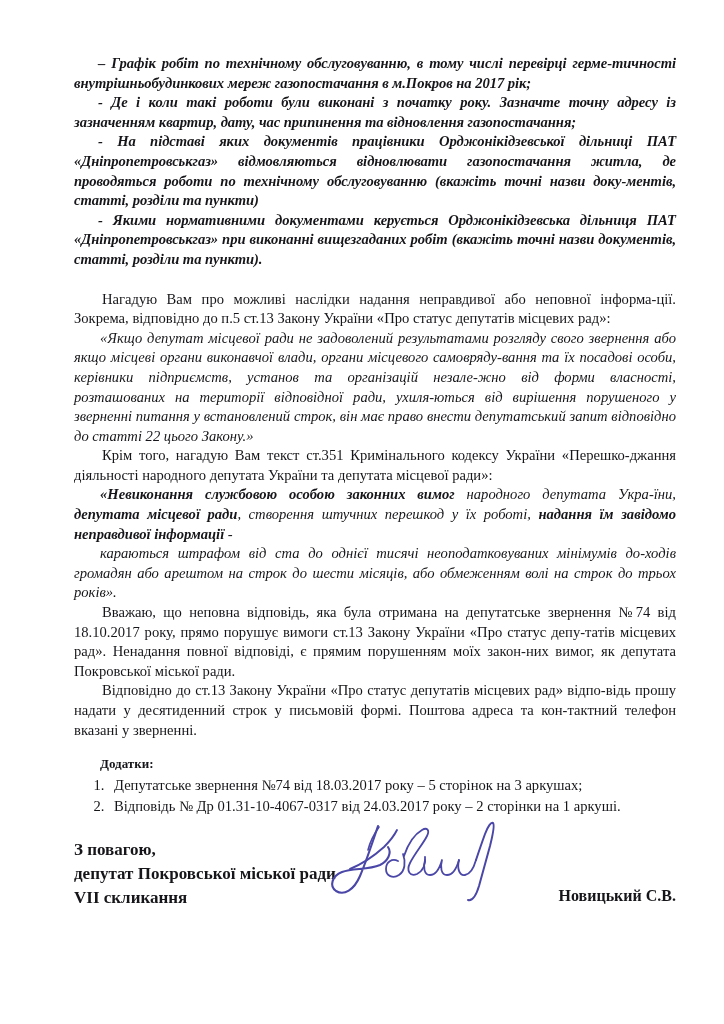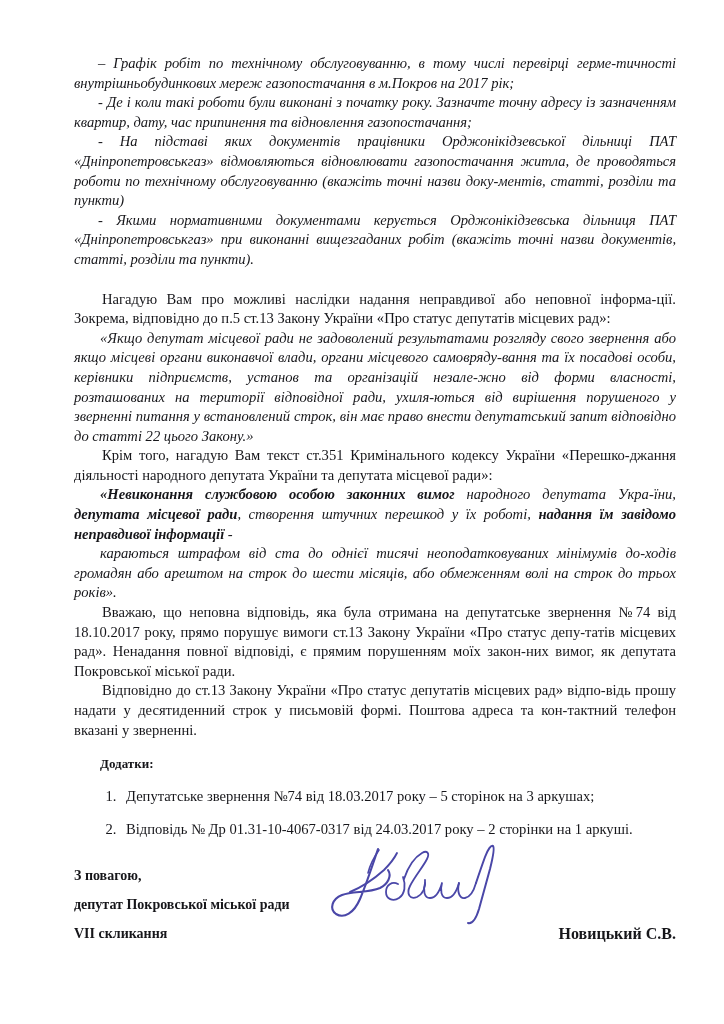--- a/index.html
+++ b/index.html
@@ -30,21 +30,21 @@
     margin: 0;
     font-size: 14.6px;
     line-height: 19.6px;
     text-align: justify;
     text-justify: inter-word;
     hyphens: manual;
   }
   
   .bi {
     font-style: italic;
-    font-weight: normal;
+    font-weight: bold;
     font-size: 14.9px;
     line-height: 21.2px;
     letter-spacing: -0.05px;
   }
   .bi .ind  { display: inline-block; width: 24px; }
   
   .roman {
     font-style: normal;
     font-weight: normal;
   }
@@ -70,33 +70,33 @@
     line-height: 20px;
   }
   ol.attach-list {
     margin: 1px 0 0 0;
     padding-left: 34px;
     font-size: 14.6px;
     line-height: 20.4px;
   }
   ol.attach-list li {
     padding-left: 6px;
-    margin: 12px;
+    margin: 0;
   }
 
   
   .sig-block {
     position: relative;
     margin-top: 22px;
     min-height: 70px;
   }
   .sig-left {
-    font-size: 14px;
+    font-size: 17px;
     font-weight: bold;
-    line-height: 29px;
+    line-height: 24px;
     white-space: pre-line;
   }
   .sig-name {
     position: absolute;
     right: 0;
     bottom: 4px;
     font-size: 16px;
     font-weight: bold;
     line-height: 20px;
     white-space: nowrap;

